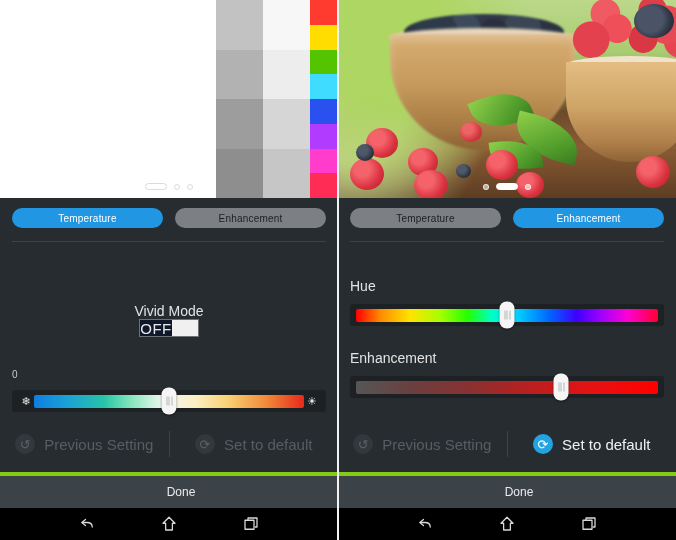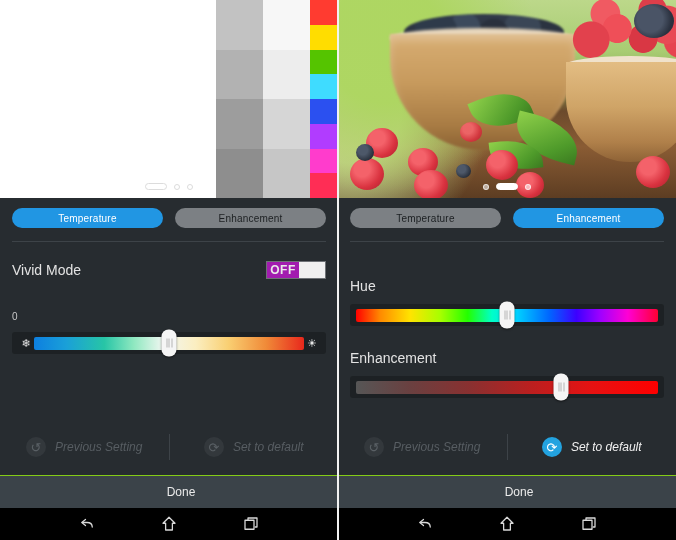--- a/index.html
+++ b/index.html
@@ -81,48 +81,48 @@
   .tab{flex:1;height:20px;border-radius:10px;display:flex;align-items:center;justify-content:center;
        font-size:10px;color:#e8e8e8;letter-spacing:.2px;}
   .tab.active{background:#2196e3;color:#ffffff;}
   .tab.inactive{background:#7c8084;color:#1c1f22;}
   .hr{height:1px;background:#3d4348;margin:13px 12px 0 12px;}
 
   .row{display:flex;align-items:center;justify-content:space-between;padding:0 12px;}
   .row-label{font-size:14px;color:#e3e3e3;}
   .value{font-size:10px;color:#c9c9c9;}
 
-  .vivid-row{margin-top:19px;}
+  .vivid-row{margin-top:61px;flex-direction:column;}
   .toggle{width:60px;height:18px;display:flex;border:1px solid #6e7276;box-sizing:border-box;}
-  .toggle .txt{flex:1;background:#a21caf;color:#e9e9e9;font-size:12px;display:flex;align-items:center;justify-content:center;letter-spacing:.5px;font-weight:bold;}
+  .toggle .txt{flex:1;background:#0f172a;color:#e9e9e9;font-size:15px;display:flex;align-items:center;justify-content:center;letter-spacing:.5px;}
   .toggle .knob{width:26px;background:#f0f0f0;}
 
   .sec-label{font-size:14px;color:#e3e3e3;}
   .slider-wrap{position:relative;margin:10px 12px 0 12px;height:22px;background:#1d2124;border-radius:3px;display:flex;align-items:center;padding:0 6px;box-sizing:border-box;}
   .track{position:relative;flex:1;height:13px;border-radius:2px;}
   .track.temp{background:linear-gradient(90deg,#0d7fe0 0%,#1aa0d8 12%,#27c5a6 26%,#8fe8c0 37%,#f2f7f2 48%,#fbeec0 60%,#f9cf72 72%,#f08a38 86%,#e8281c 100%);}
   .track.hue{background:linear-gradient(90deg,#ff0000 0%,#ff8a00 8%,#ffe400 18%,#a6ff00 28%,#23ff00 37%,#00ffc8 45%,#00d4ff 53%,#0066ff 64%,#3c00ff 73%,#a000ff 81%,#ff00d4 90%,#ff0033 100%);}
   .track.sat{background:linear-gradient(90deg,#565656 0%,#6a4040 18%,#8a3030 38%,#bb1f1f 58%,#e61212 78%,#ff0000 100%);}
   .thumb{position:absolute;top:50%;transform:translate(-50%,-50%);width:15px;height:27px;border-radius:7px;background:#f5f5f5;
          box-shadow:0 1px 2px rgba(0,0,0,.55);display:flex;align-items:center;justify-content:center;gap:1.5px;}
   .thumb i{display:block;width:1px;height:9px;background:#b6b6b6;}
   .ticon{width:16px;display:flex;align-items:center;justify-content:center;color:#e6e6e6;font-size:11px;line-height:1;}
 
   .reset-row{position:absolute;left:0;right:0;bottom:0;height:56px;display:flex;align-items:center;}
   .reset-btn{flex:1;display:flex;align-items:center;justify-content:center;gap:9px;}
   .reset-sep{width:1px;height:26px;background:#3d4348;}
   .rico{width:20px;height:20px;border-radius:50%;display:flex;align-items:center;justify-content:center;font-size:13px;line-height:1;}
   .rico.off{background:#33383c;color:#5a6065;}
   .rico.on{background:#23a3e0;color:#ffffff;}
-  .rtxt{font-size:12px;font-style:italic;}
+  .rtxt{font-size:15px;}
   .rtxt.off{color:#575d62;}
   .rtxt.on{color:#f0f0f0;}
 
   .done{height:32px;background:#3b4349;display:flex;align-items:center;justify-content:center;
-        font-size:12px;color:#eaeaea;border-top:1px solid #84cc16;padding-left:24px;}
+        font-size:12px;color:#eaeaea;border-top:4px solid #84cc16;padding-left:24px;}
   .navbar{height:32px;background:#000;display:flex;align-items:center;justify-content:space-around;padding:0 46px;}
   .navbar svg{display:block;}
 </style>
 </head>
 <body>
 
 <div class="screen">
 
   <div class="panel">
 

